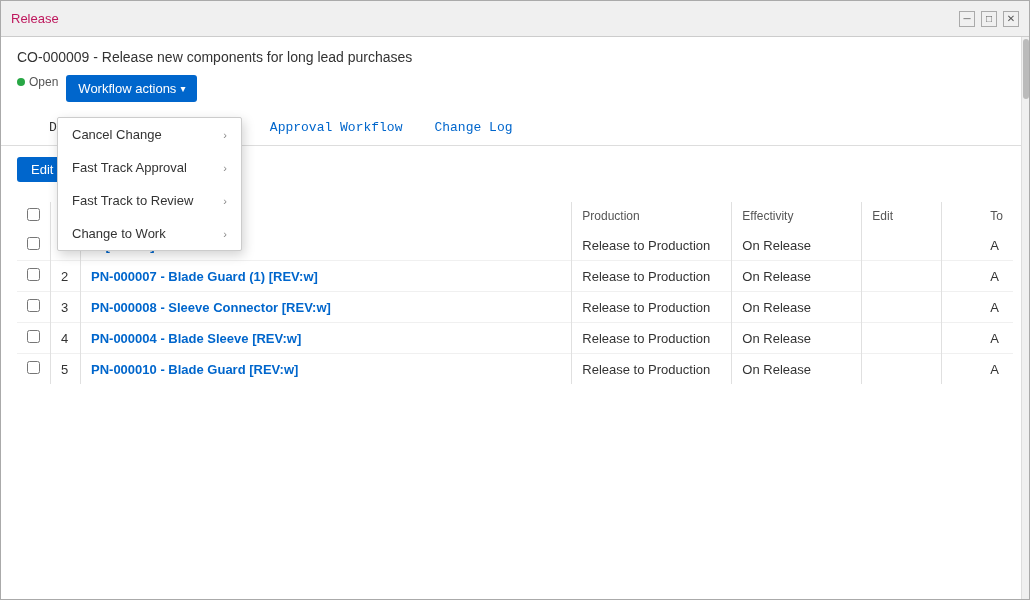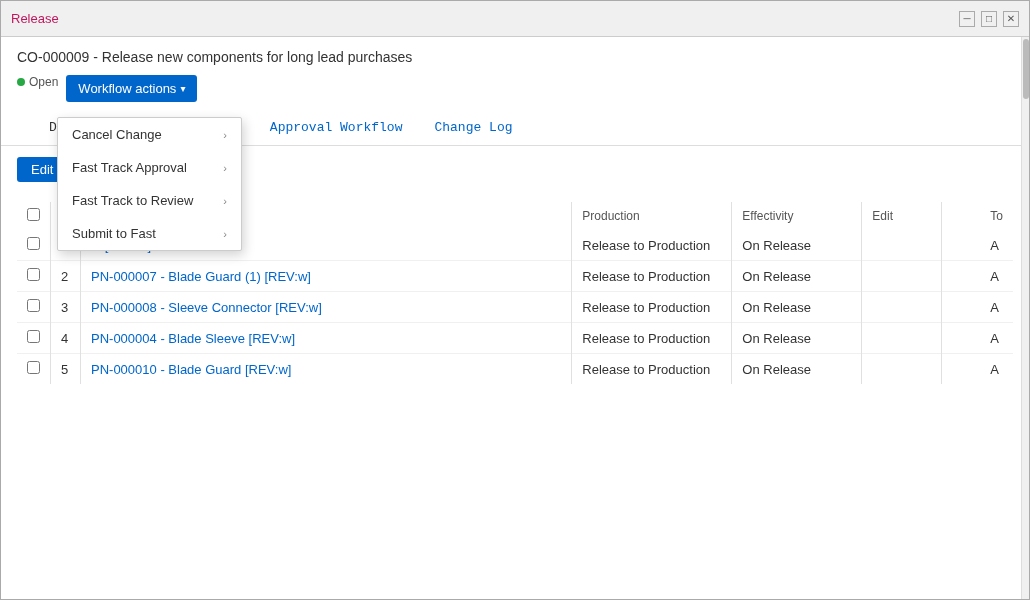--- a/index.html
+++ b/index.html
@@ -182,21 +182,21 @@
     }
     td:last-child { border-right: none; }
     tr { border-bottom: 1px solid #f0f0f0; }
     tr:last-child { border-bottom: none; }
     .col-check { width: 30px; }
     .col-num { width: 30px; }
     .col-lifecycle { width: 160px; }
     .col-effectivity { width: 130px; }
     .col-from { width: 80px; }
     .col-to { width: 60px; padding-left: 48px; }
-    .link-blue { color: #0066cc; text-decoration: none; cursor: pointer; }
+    .link-blue { color: #0066cc; text-decoration: none; cursor: pointer; font-weight: bold; }
     input[type="checkbox"] { cursor: pointer; }
 
     
     .dropdown-menu {
       position: absolute;
       top: 42px;
       left: 40px;
       background: #fff;
       border: 1px solid #ccc;
       box-shadow: 2px 4px 12px rgba(0,0,0,0.18);
@@ -271,21 +271,21 @@
           </div>
           <div class="dropdown-item">
             <span>Fast Track Approval</span>
             <span class="arrow">›</span>
           </div>
           <div class="dropdown-item">
             <span>Fast Track to Review</span>
             <span class="arrow">›</span>
           </div>
           <div class="dropdown-item">
-            <span>Submit to Fast</span>
+            <span>Change to Work</span>
             <span class="arrow">›</span>
           </div>
         </div>
       </div>
     </div>
 
     <div class="tabs">
       <div class="tab">De</div>
       <div class="tab active">5</div>
       <div class="tab">Due Dates (0)</div>

